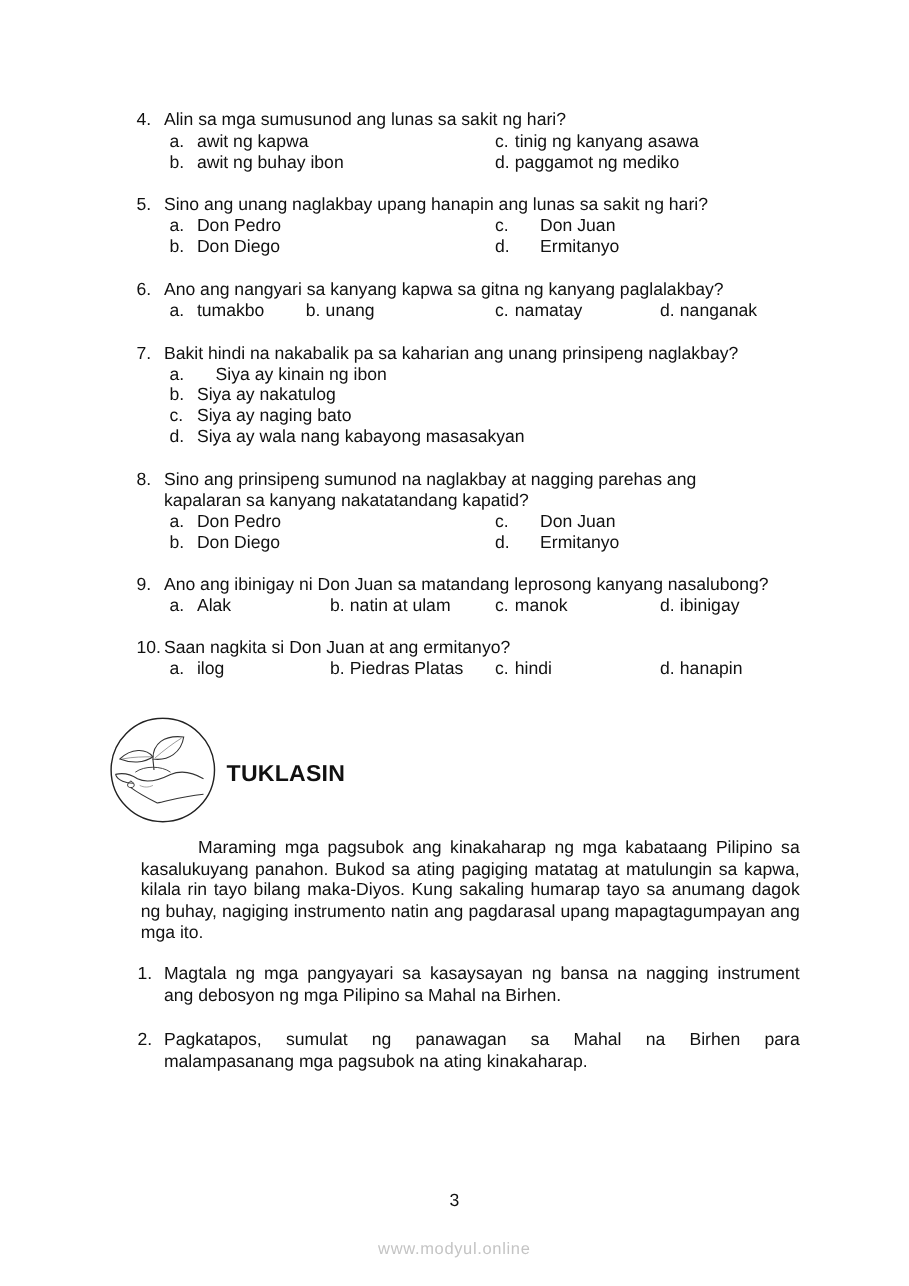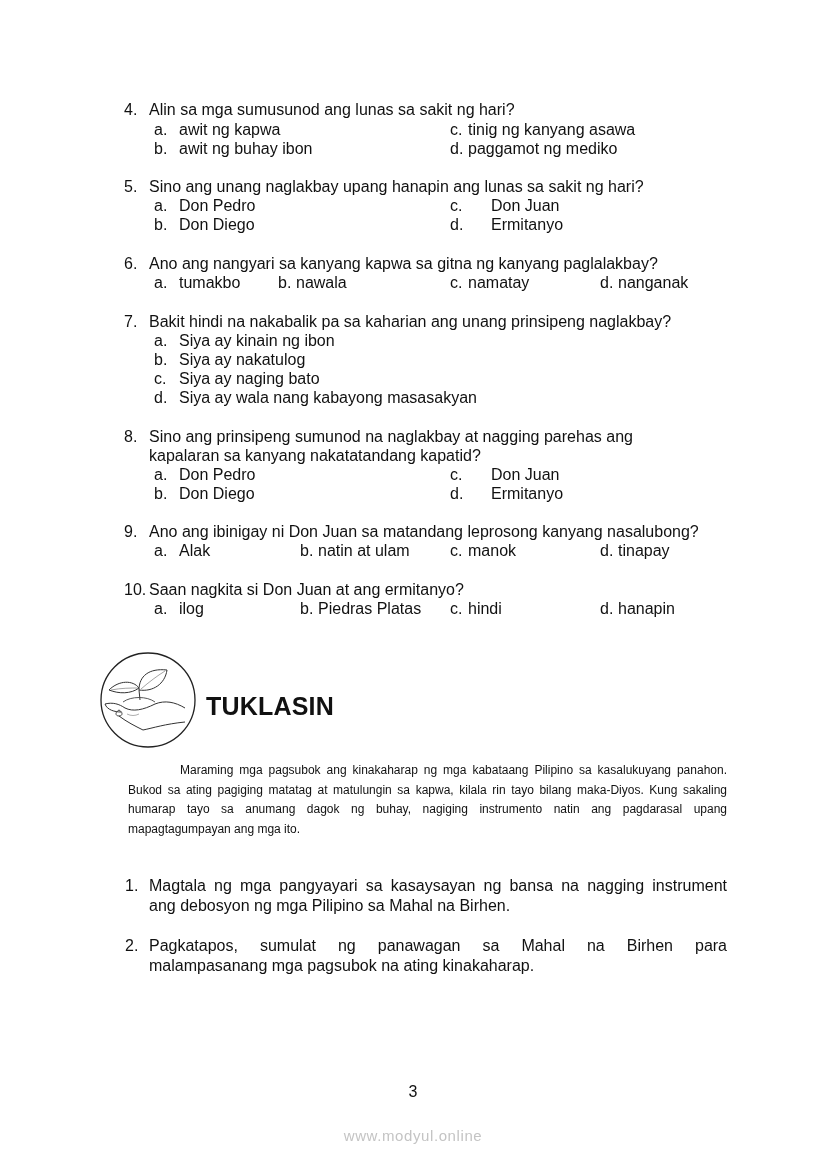--- a/index.html
+++ b/index.html
@@ -2,22 +2,22 @@
 <html><head>
 <meta charset="utf-8">
 <style>
   html, body { margin: 0; padding: 0; background: #ffffff; }
   body { width: 826px; height: 1169px; position: relative; overflow: hidden;
          font-family: "Liberation Sans", sans-serif; color: #111111; font-size: 16px; }
   .abs { position: absolute; white-space: nowrap; line-height: 19px; }
   .qnum { position: absolute; left: 124px; }
   .qtext { position: absolute; left: 149px; }
   .icon-wrap { position: absolute; left: 99px; top: 652px; width: 100px; height: 100px; }
-  .heading { position: absolute; left: 206px; top: 692px; font-weight: bold; font-size: 25px; letter-spacing: 0.2px; }
-  .para { position: absolute; left: 128px; width: 599px; text-align: justify; line-height: 19.5px; font-size: 12px; }
+  .heading { position: absolute; left: 206px; top: 692px; font-weight: bold; font-size: 21px; letter-spacing: 0.2px; }
+  .para { position: absolute; left: 128px; width: 599px; text-align: justify; line-height: 19.5px; font-size: 16px; }
   .para .indent { display: inline-block; width: 52px; }
   .task { position: absolute; left: 149px; width: 578px; text-align: justify; text-align-last: left; line-height: 20px; }
   .task.j { text-align-last: justify; }
   .tasknum { position: absolute; left: 125px; }
   .pagenum { position: absolute; left: 0; width: 826px; top: 1083px; text-align: center; font-size: 16px; }
   .watermark { position: absolute; left: 0; width: 826px; top: 1127px; text-align: center; font-size: 15px; color: #c4c4c4; letter-spacing: 0.6px; }
 </style>
 </head>
 <body>
 
@@ -46,32 +46,32 @@
   <span class="abs" style="left:450px;top:215px">d.</span>
   <span class="abs" style="left:491px;top:215px">Ermitanyo</span>
 </div>
 
 <div>
   <span class="abs qnum" style="top:254px">6.</span>
   <span class="abs qtext" style="top:254px">Ano ang nangyari sa kanyang kapwa sa gitna ng kanyang paglalakbay?</span>
   <span class="abs" style="left:154px;top:273px">a.</span>
   <span class="abs" style="left:179px;top:273px">tumakbo</span>
   <span class="abs" style="left:278px;top:273px">b.</span>
-  <span class="abs" style="left:296px;top:273px">nawala</span>
+  <span class="abs" style="left:296px;top:273px">unang</span>
   <span class="abs" style="left:450px;top:273px">c.</span>
   <span class="abs" style="left:468px;top:273px">namatay</span>
   <span class="abs" style="left:600px;top:273px">d.</span>
   <span class="abs" style="left:618px;top:273px">nanganak</span>
 </div>
 
 <div>
   <span class="abs qnum" style="top:312px">7.</span>
   <span class="abs qtext" style="top:312px">Bakit hindi na nakabalik pa sa kaharian ang unang prinsipeng naglakbay?</span>
   <span class="abs" style="left:154px;top:331px">a.</span>
-  <span class="abs" style="left:179px;top:331px">Siya ay kinain ng ibon</span>
+  <span class="abs" style="left:196px;top:331px">Siya ay kinain ng ibon</span>
   <span class="abs" style="left:154px;top:350px">b.</span>
   <span class="abs" style="left:179px;top:350px">Siya ay nakatulog</span>
   <span class="abs" style="left:154px;top:369px">c.</span>
   <span class="abs" style="left:179px;top:369px">Siya ay naging bato</span>
   <span class="abs" style="left:154px;top:388px">d.</span>
   <span class="abs" style="left:179px;top:388px">Siya ay wala nang kabayong masasakyan</span>
 </div>
 
 <div>
   <span class="abs qnum" style="top:427px">8.</span>
@@ -90,21 +90,21 @@
 <div>
   <span class="abs qnum" style="top:522px">9.</span>
   <span class="abs qtext" style="top:522px">Ano ang ibinigay ni Don Juan sa matandang leprosong kanyang nasalubong?</span>
   <span class="abs" style="left:154px;top:541px">a.</span>
   <span class="abs" style="left:179px;top:541px">Alak</span>
   <span class="abs" style="left:300px;top:541px">b.</span>
   <span class="abs" style="left:318px;top:541px">natin at ulam</span>
   <span class="abs" style="left:450px;top:541px">c.</span>
   <span class="abs" style="left:468px;top:541px">manok</span>
   <span class="abs" style="left:600px;top:541px">d.</span>
-  <span class="abs" style="left:618px;top:541px">tinapay</span>
+  <span class="abs" style="left:618px;top:541px">ibinigay</span>
 </div>
 
 <div>
   <span class="abs qnum" style="top:580px">10.</span>
   <span class="abs" style="left:149px;top:580px">Saan nagkita si Don Juan at ang ermitanyo?</span>
   <span class="abs" style="left:154px;top:599px">a.</span>
   <span class="abs" style="left:179px;top:599px">ilog</span>
   <span class="abs" style="left:300px;top:599px">b.</span>
   <span class="abs" style="left:318px;top:599px">Piedras Platas</span>
   <span class="abs" style="left:450px;top:599px">c.</span>

